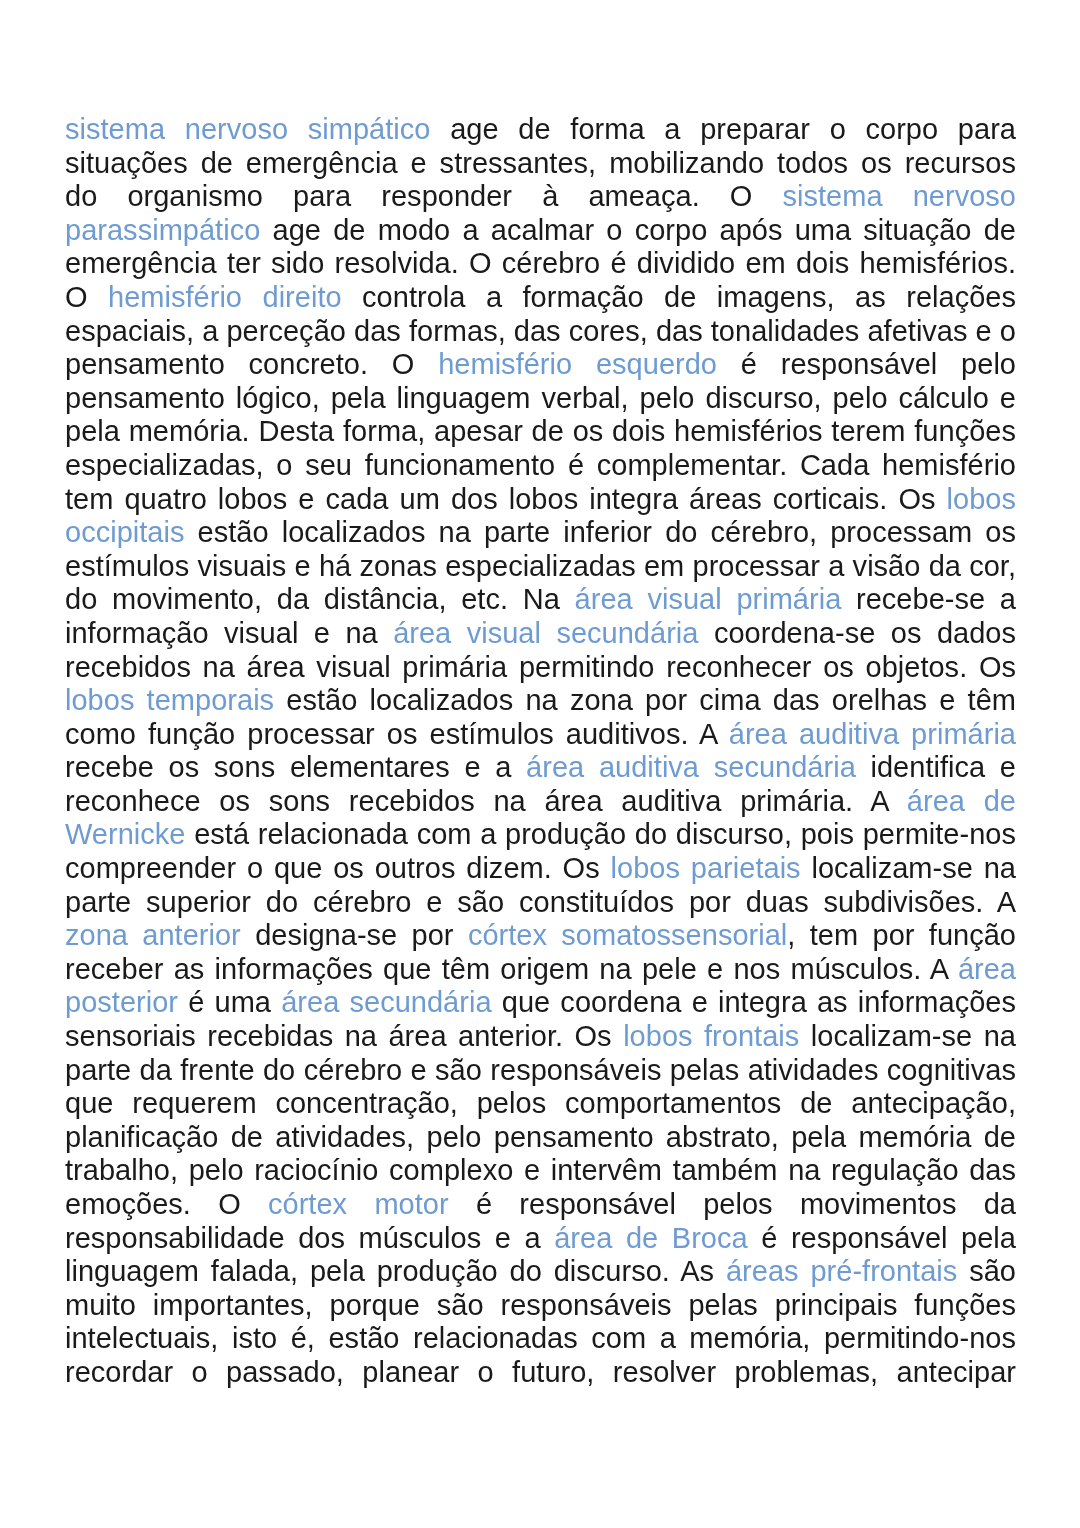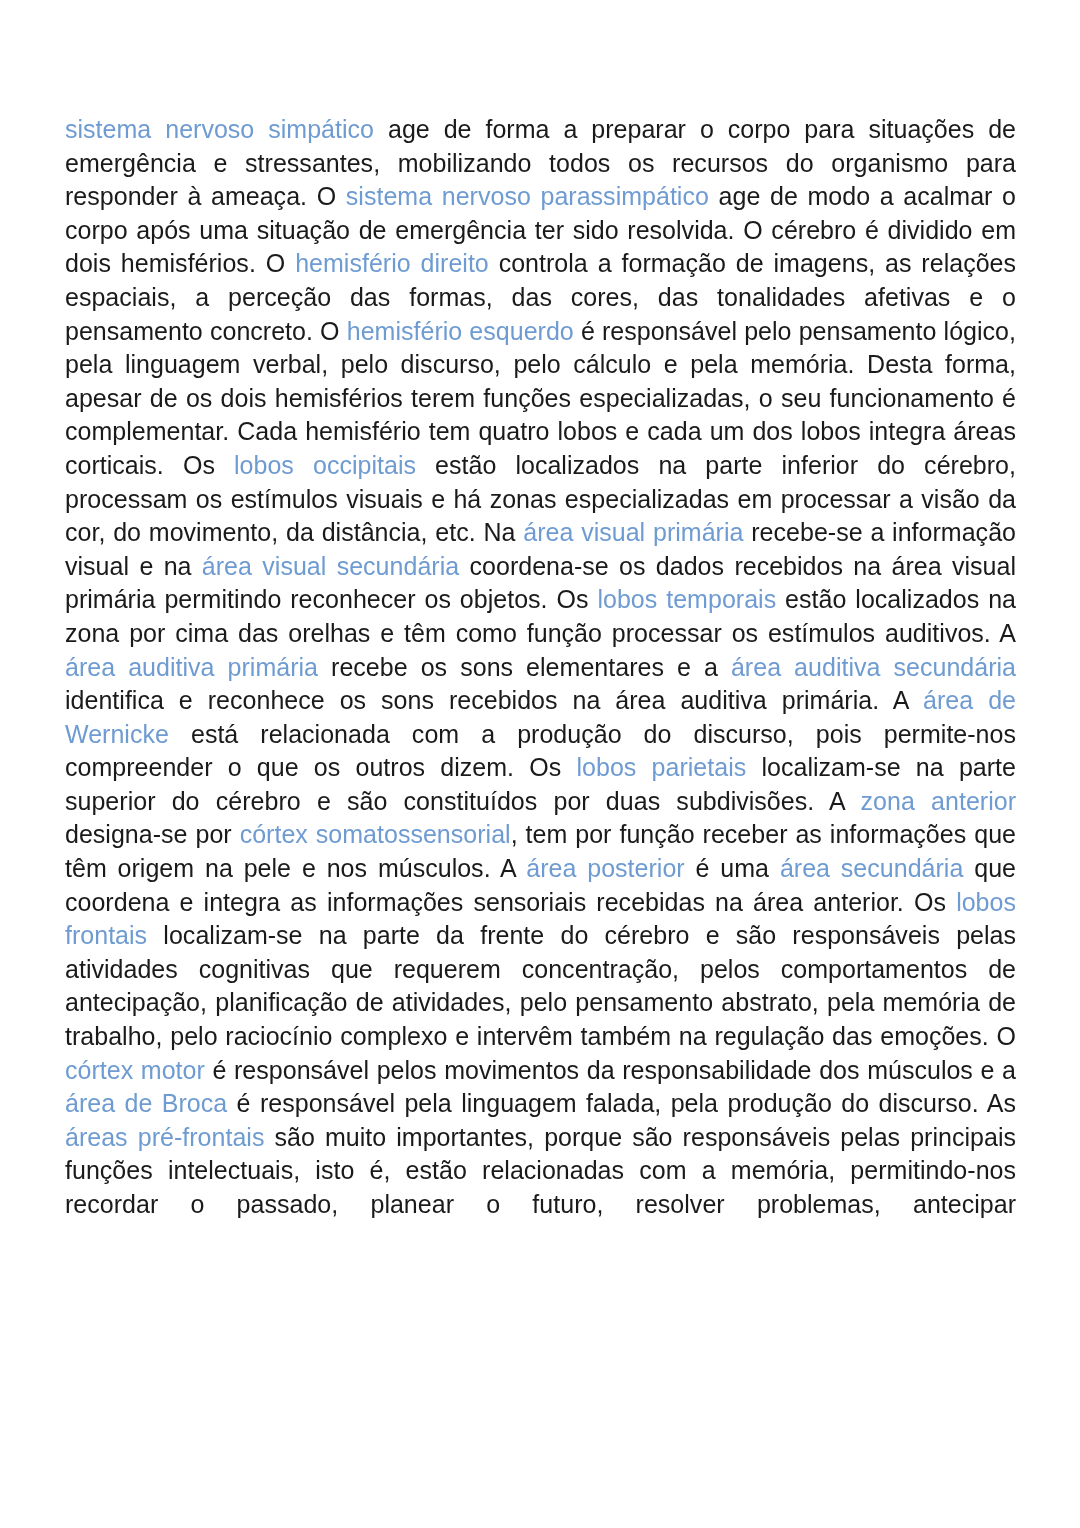--- a/index.html
+++ b/index.html
@@ -21,21 +21,21 @@
     background: #ffffff;
     box-sizing: border-box;
   }
   .text-block {
     position: absolute;
     left: 65px;
     top: 113px;
     width: 951px;
     text-align: justify;
     text-justify: inter-word;
-    font-size: 25px;
+    font-size: 29px;
     line-height: 33.6px;
     color: #1a1a1a;
     font-weight: 400;
     letter-spacing: 0.02px;
     word-spacing: 0px;
     hyphens: none;
   }
   .text-block .para {
     margin: 0;
     text-align: justify;

